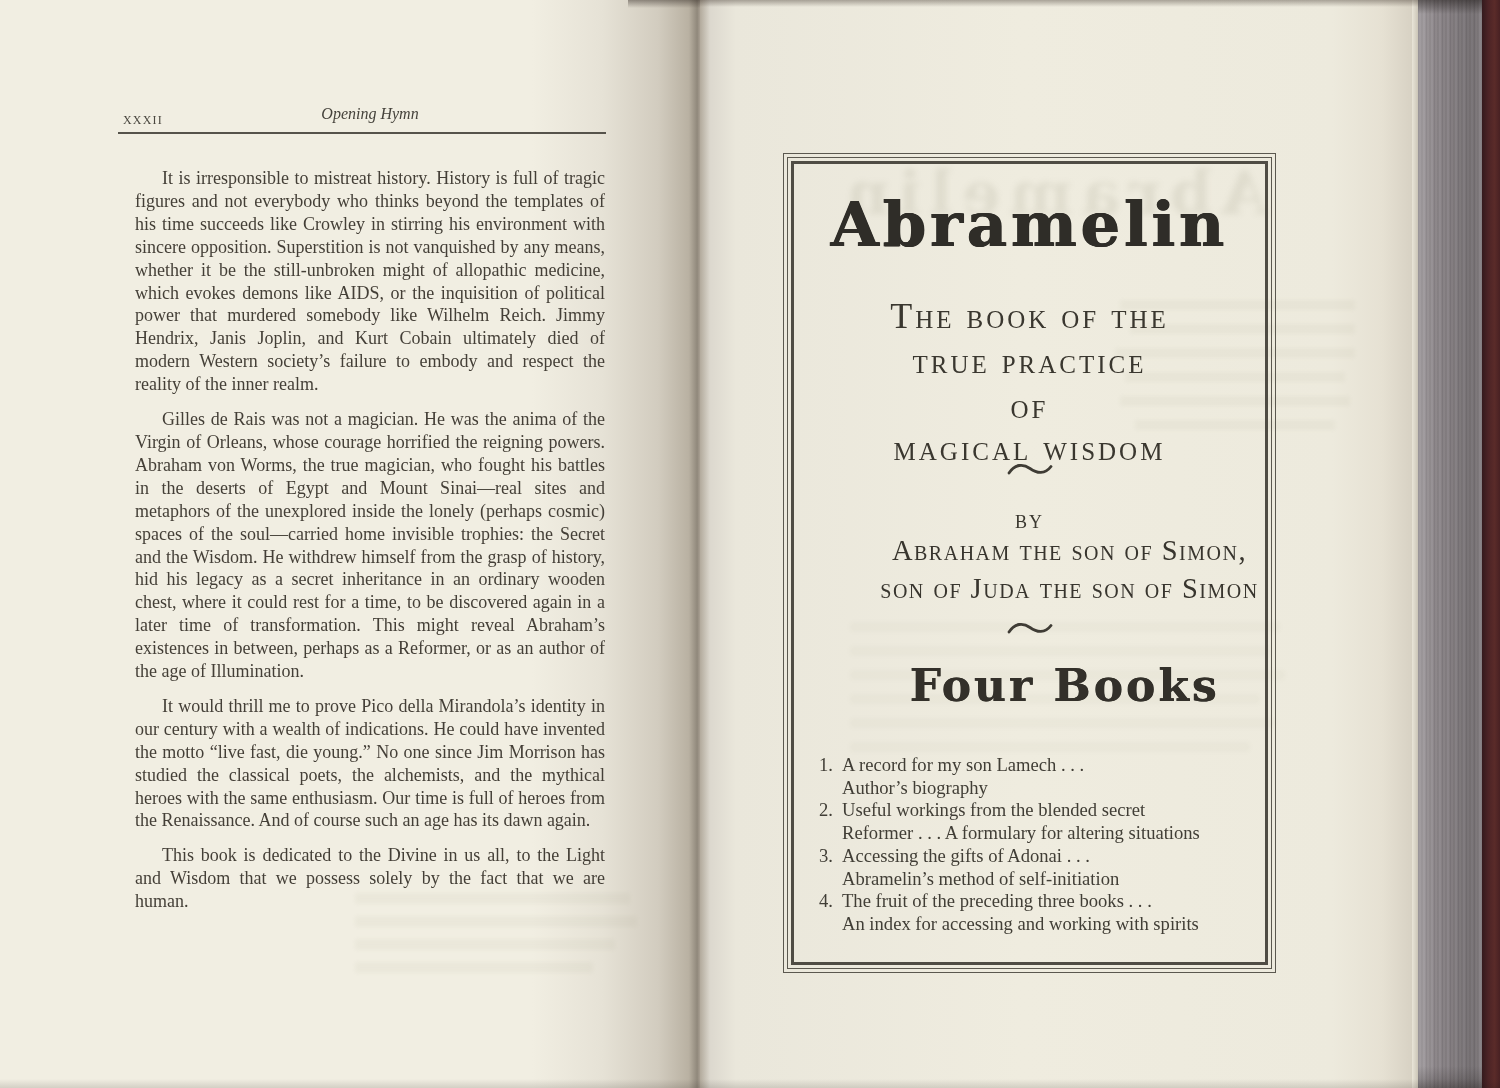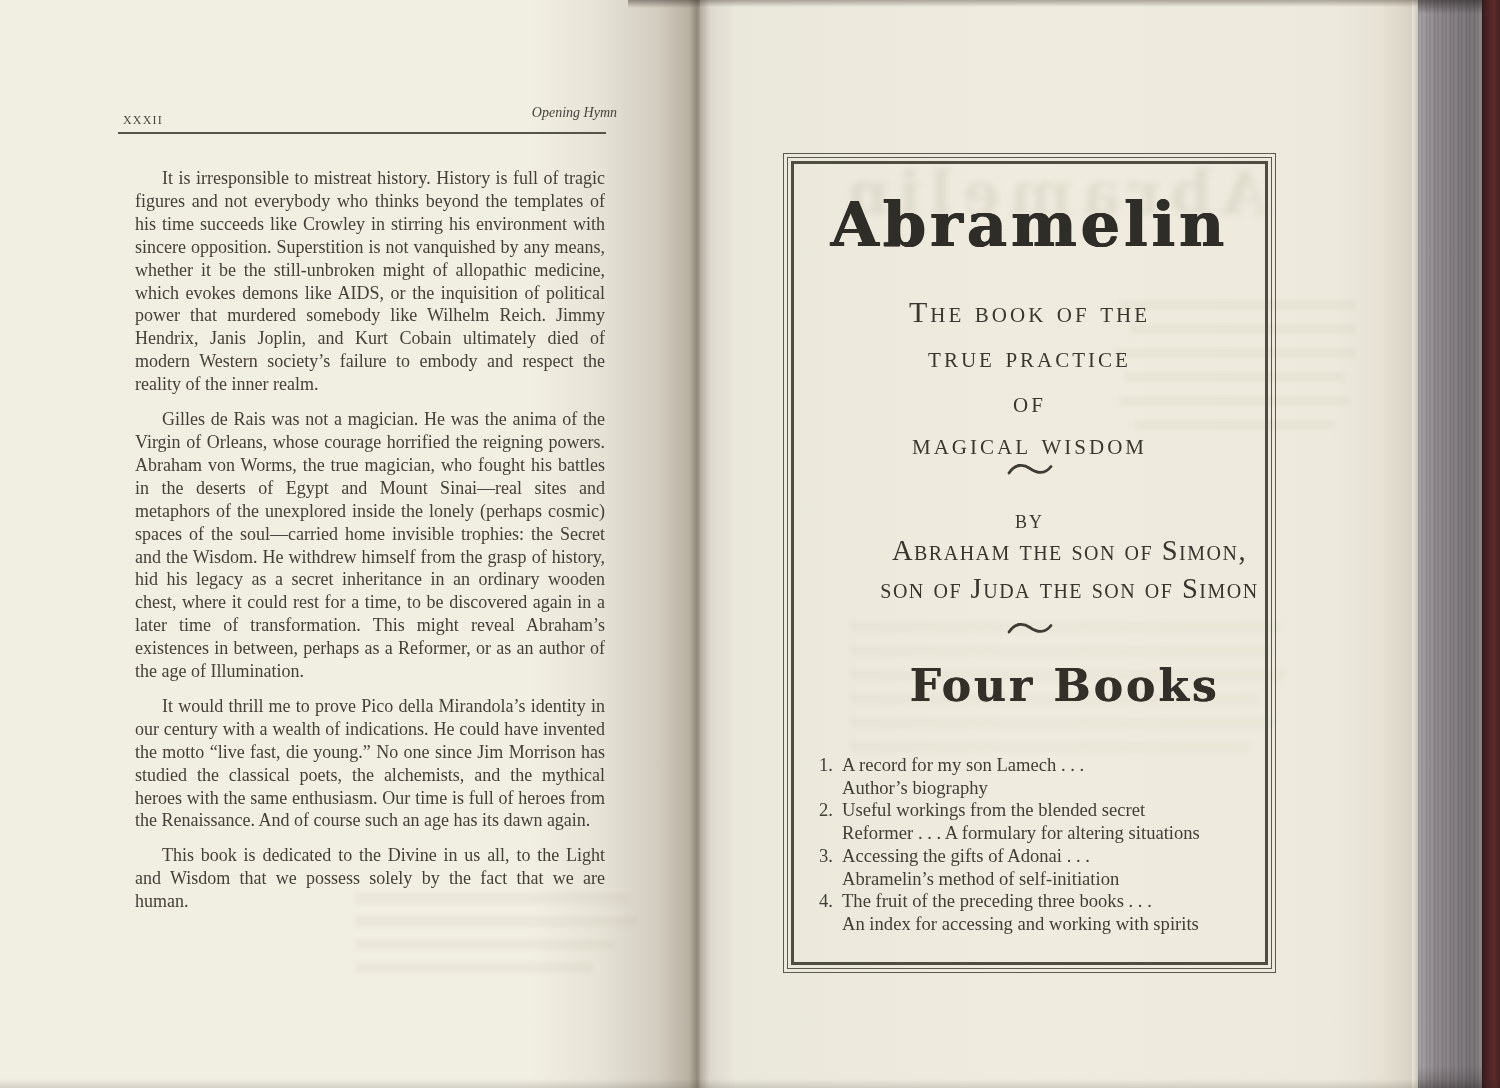--- a/index.html
+++ b/index.html
@@ -18,22 +18,22 @@
     background:linear-gradient(90deg,#f1eee2 0%,#f1eee2 76%,#e6e2d6 86%,#d2ccbf 94%,#b9b1a2 98.4%,#90887b 99.6%,#a89f92 100%);
   }
   .gutter-top-shadow{ position:absolute; left:628px; top:0; width:92px; height:8px;
     background:linear-gradient(rgba(45,36,30,.45), rgba(45,36,30,0)); }
 
   .folio {
     position:absolute; left:123px; top:109px; font-size:17px; letter-spacing:1.2px;
     font-variant:small-caps; color:#4a473f;
   }
   .running-head {
-    position:absolute; left:123px; top:105px; width:494px; text-align:right;
-    font-style:italic; font-size:14px; color:#45423b;
+    position:absolute; left:123px; top:105px; width:494px; text-align:center;
+    font-style:italic; font-size:16px; color:#45423b;
   }
   .header-rule {
     position:absolute; left:118px; top:132px; width:488px; height:0;
     border-top:2px solid #56534b;
   }
   .body-copy {
     position:absolute; left:123px; top:155px; width:494px;
     font-size:18px; line-height:22.9px; text-align:justify; color:#443f37;
   }
   .body-copy p { margin:12px; text-indent:27px; }
@@ -55,21 +55,21 @@
   .frame-mid { height:100%; box-sizing:border-box; border:1.5px solid #5b584f; padding:3px; }
   .frame-in  { height:100%; box-sizing:border-box; border:3px solid #4f4c44; position:relative; }
 
   .book-title {
     position:absolute; top:24px; left:0; width:100%; text-align:center;
     font-family:"DejaVu Serif", serif; font-weight:bold; font-size:62px; letter-spacing:4px;
     color:#2f2d28; text-shadow:.6px 0 currentColor, -.6px 0 currentColor;
   }
   .sub-line {
     position:absolute; left:0; width:100%; text-align:center;
-    font-variant:small-caps; font-size:30px; letter-spacing:3px; color:#3a372f;
+    font-variant:small-caps; font-size:36px; letter-spacing:3px; color:#3a372f;
   }
   .sub-1{ top:131px; } .sub-2{ top:176px; } .sub-3{ top:221px; } .sub-4{ top:263px; }
 
   .ornament { position:absolute; left:0; width:100%; text-align:center; }
   .orn-1{ top:297px; } .orn-2{ top:456px; }
 
   .by-label {
     position:absolute; top:341px; left:0; width:100%; text-align:center;
     font-variant:small-caps; font-size:26px; letter-spacing:2px; color:#3a372f;
   }

